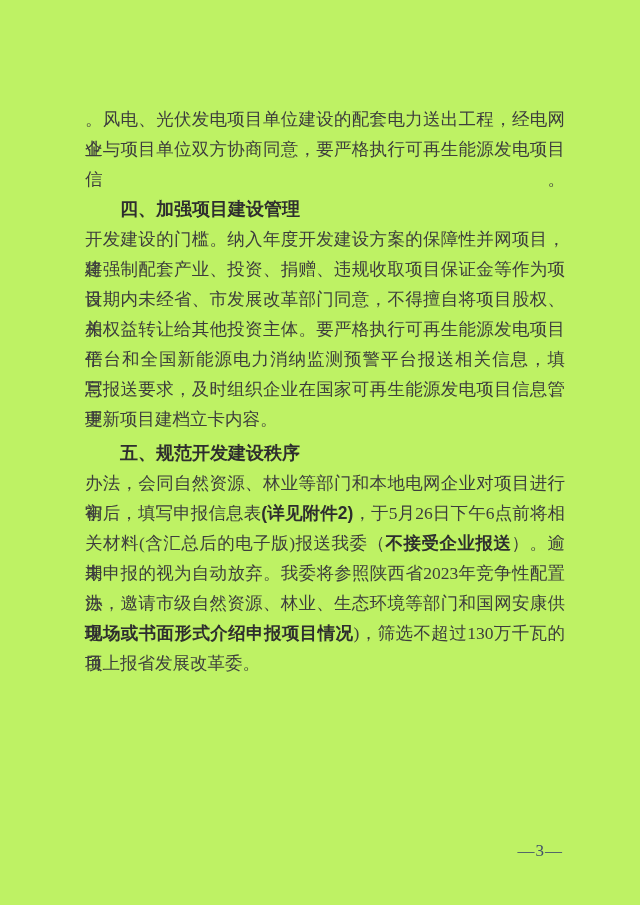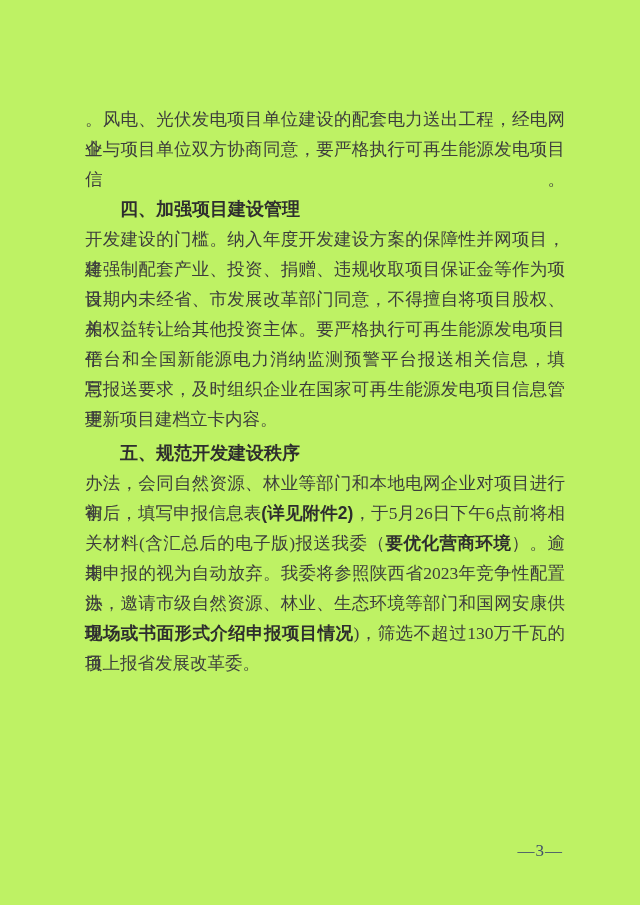--- a/index.html
+++ b/index.html
@@ -73,20 +73,20 @@
       <div class="line body fill"><span class="seg">开发建设的门槛。纳入年度开发建设方案的保障性并网项目，建</span></div>
       <div class="line body fill"><span class="seg">将强制配套产业、投资、捐赠、违规收取项目保证金等作为项目</span></div>
       <div class="line body fill"><span class="seg">设期内未经省、市发展改革部门同意，不得擅自将项目股权、相</span></div>
       <div class="line body fill"><span class="seg">关权益转让给其他投资主体。要严格执行可再生能源发电项目信</span></div>
       <div class="line body fill"><span class="seg">平台和全国新能源电力消纳监测预警平台报送相关信息，填写、</span></div>
       <div class="line body fill"><span class="seg">息报送要求，及时组织企业在国家可再生能源发电项目信息管理</span></div>
       <div class="line body"><span class="seg">更新项目建档立卡内容。</span></div>
       <div class="line heading indent extra-space"><span class="seg bold">五、规范开发建设秩序</span></div>
       <div class="line body fill"><span class="seg">办法，会同自然资源、林业等部门和本地电网企业对项目进行初</span></div>
       <div class="line body fill"><span class="seg">审后，填写申报信息表</span><span class="seg bold">(详见附件2)</span><span class="seg">，于5月26日下午6点前将相</span></div>
-      <div class="line body fill"><span class="seg">关材料(含汇总后的电子版)报送我委（</span><span class="seg bold">要优化营商环境</span><span class="seg">）。逾期</span></div>
+      <div class="line body fill"><span class="seg">关材料(含汇总后的电子版)报送我委（</span><span class="seg bold">不接受企业报送</span><span class="seg">）。逾期</span></div>
       <div class="line body fill"><span class="seg">未申报的视为自动放弃。我委将参照陕西省2023年竞争性配置办</span></div>
       <div class="line body fill"><span class="seg">法，邀请市级自然资源、林业、生态环境等部门和国网安康供电</span></div>
       <div class="line body fill"><span class="seg bold">现场或书面形式介绍申报项目情况</span><span class="seg">)，筛选不超过130万千瓦的项</span></div>
       <div class="line body"><span class="seg">目上报省发展改革委。</span></div>
     </div>
   <div class="page-number">—3—</div>
 </div>
 
 </body></html>

